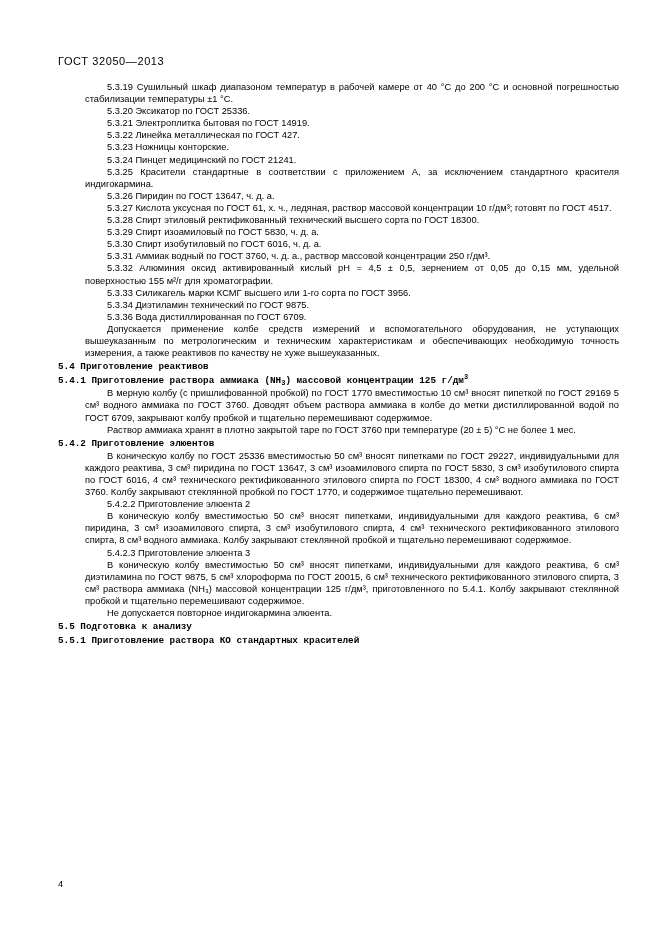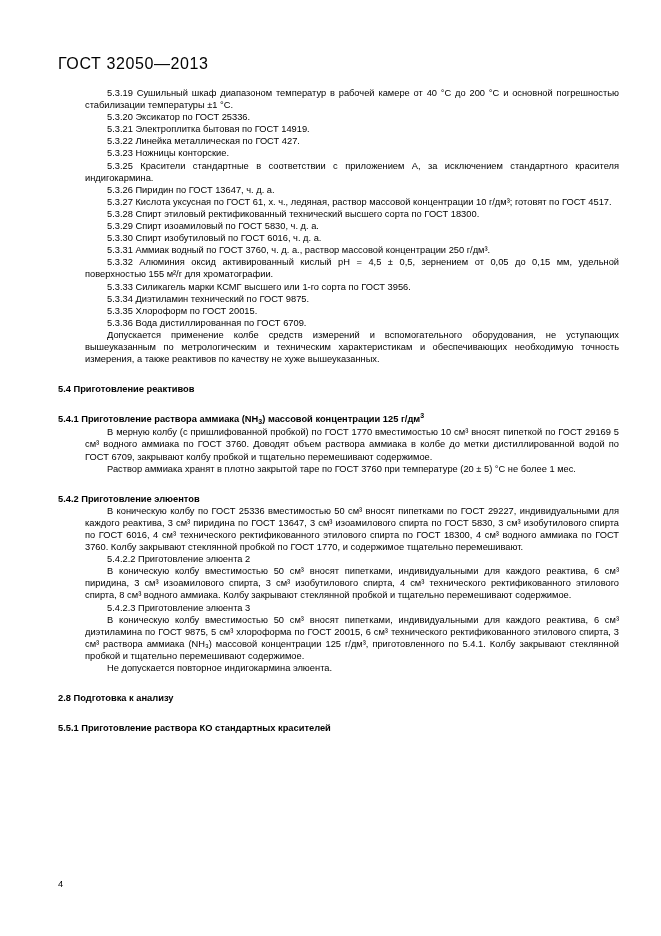--- a/index.html
+++ b/index.html
@@ -15,40 +15,41 @@
     position: relative;
   }
   .page {
     position: relative;
     width: 661px;
     height: 936px;
     box-sizing: border-box;
     padding: 55px 42px 20px 58px;
   }
   .doc-header {
-    font-size: 16px;
+    font-size: 11px;
     letter-spacing: 0.6px;
     margin-bottom: 14px;
   }
   .body-text {
     font-size: 9.3px;
     line-height: 12.1px;
     text-align: justify;
   }
   .p {
     margin: 0;
     text-indent: 0;
   }
   .p.indent {
     text-indent: 22px;
     margin-left: 27px;
   }
   .p.head {
     font-weight: bold;
-    margin-top: 18px;
+    margin-top: 2px;
+    font-family: Liberation Mono, monospace;
   }
   sub {
     font-size: 7px;
     vertical-align: baseline;
     position: relative;
     top: 2px;
   }
   sup {
     font-size: 7px;
     vertical-align: baseline;
@@ -66,41 +67,41 @@
 <body>
 
 <div class="page">
   <div class="doc-header">ГОСТ 32050—2013</div>
   <div class="body-text" id="content">
       <p class="p indent">5.3.19  Сушильный шкаф диапазоном температур в рабочей камере от 40 °С до 200 °С и основной погрешностью стабилизации температуры ±1 °С.</p>
       <p class="p indent">5.3.20  Эксикатор по ГОСТ 25336.</p>
       <p class="p indent">5.3.21  Электроплитка бытовая по ГОСТ 14919.</p>
       <p class="p indent">5.3.22  Линейка металлическая по ГОСТ 427.</p>
       <p class="p indent">5.3.23  Ножницы конторские.</p>
+      <p class="p indent">5.3.24  Пинцет медицинский по ГОСТ 21241.</p>
       <p class="p indent">5.3.25  Красители стандартные в соответствии с приложением А, за исключением стандартного красителя индигокармина.</p>
       <p class="p indent">5.3.26  Пиридин по ГОСТ 13647, ч. д. а.</p>
       <p class="p indent">5.3.27  Кислота уксусная по ГОСТ 61, х. ч., ледяная, раствор массовой концентрации 10 г/дм³; готовят по ГОСТ 4517.</p>
       <p class="p indent">5.3.28  Спирт этиловый ректификованный технический высшего сорта по ГОСТ 18300.</p>
       <p class="p indent">5.3.29  Спирт изоамиловый по ГОСТ 5830, ч. д. а.</p>
       <p class="p indent">5.3.30  Спирт изобутиловый по ГОСТ 6016, ч. д. а.</p>
       <p class="p indent">5.3.31  Аммиак водный по ГОСТ 3760, ч. д. а., раствор массовой концентрации 250 г/дм³.</p>
       <p class="p indent">5.3.32  Алюминия оксид активированный кислый pH = 4,5 ± 0,5, зернением от 0,05 до 0,15 мм, удельной поверхностью 155 м²/г для хроматографии.</p>
       <p class="p indent">5.3.33  Силикагель марки КСМГ высшего или 1-го сорта по ГОСТ 3956.</p>
       <p class="p indent">5.3.34  Диэтиламин технический по ГОСТ 9875.</p>
-      <p class="p indent">5.3.35  Хлороформ по ГОСТ 20015.</p>
       <p class="p indent">5.3.36  Вода дистиллированная по ГОСТ 6709.</p>
       <p class="p indent">Допускается применение колбе средств измерений и вспомогательного оборудования, не уступающих вышеуказанным по метрологическим и техническим характеристикам и обеспечивающих необходимую точность измерения, а также реактивов по качеству не хуже вышеуказанных.</p>
       <p class="p head">5.4  Приготовление реактивов</p>
       <p class="p head">5.4.1  Приготовление раствора аммиака (NH<sub>3</sub>) массовой концентрации 125 г/дм<sup>3</sup></p>
       <p class="p indent">В мерную колбу (с пришлифованной пробкой) по ГОСТ 1770 вместимостью 10 см³ вносят пипеткой по ГОСТ 29169 5 см³ водного аммиака по ГОСТ 3760. Доводят объем раствора аммиака в колбе до метки дистиллированной водой по ГОСТ 6709, закрывают колбу пробкой и тщательно перемешивают содержимое.</p>
       <p class="p indent">Раствор аммиака хранят в плотно закрытой таре по ГОСТ 3760 при температуре (20 ± 5) °С не более 1 мес.</p>
       <p class="p head">5.4.2  Приготовление элюентов</p>
       <p class="p indent">В коническую колбу по ГОСТ 25336 вместимостью 50 см³ вносят пипетками по ГОСТ 29227, индивидуальными для каждого реактива, 3 см³ пиридина по ГОСТ 13647, 3 см³ изоамилового спирта по ГОСТ 5830, 3 см³ изобутилового спирта по ГОСТ 6016, 4 см³ технического ректификованного этилового спирта по ГОСТ 18300, 4 см³ водного аммиака по ГОСТ 3760. Колбу закрывают стеклянной пробкой по ГОСТ 1770, и содержимое тщательно перемешивают.</p>
       <p class="p indent">5.4.2.2  Приготовление элюента 2</p>
       <p class="p indent">В коническую колбу вместимостью 50 см³ вносят пипетками, индивидуальными для каждого реактива, 6 см³ пиридина, 3 см³ изоамилового спирта, 3 см³ изобутилового спирта, 4 см³ технического ректификованного этилового спирта, 8 см³ водного аммиака. Колбу закрывают стеклянной пробкой и тщательно перемешивают содержимое.</p>
       <p class="p indent">5.4.2.3  Приготовление элюента 3</p>
       <p class="p indent">В коническую колбу вместимостью 50 см³ вносят пипетками, индивидуальными для каждого реактива, 6 см³ диэтиламина по ГОСТ 9875, 5 см³ хлороформа по ГОСТ 20015, 6 см³ технического ректификованного этилового спирта, 3 см³ раствора аммиака (NH₃) массовой концентрации 125 г/дм³, приготовленного по 5.4.1. Колбу закрывают стеклянной пробкой и тщательно перемешивают содержимое.</p>
       <p class="p indent">Не допускается повторное индигокармина элюента.</p>
-      <p class="p head">2.8  Подготовка к анализу</p>
+      <p class="p head">5.5  Подготовка к анализу</p>
       <p class="p head">5.5.1  Приготовление раствора КО стандартных красителей</p>
     </div>
   <div class="page-number">4</div>
 </div>
 
 </body></html>

